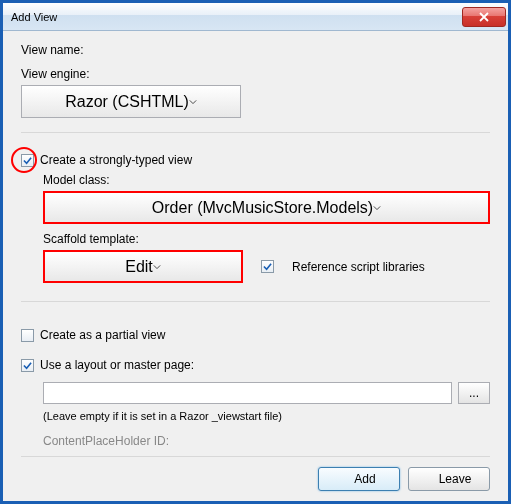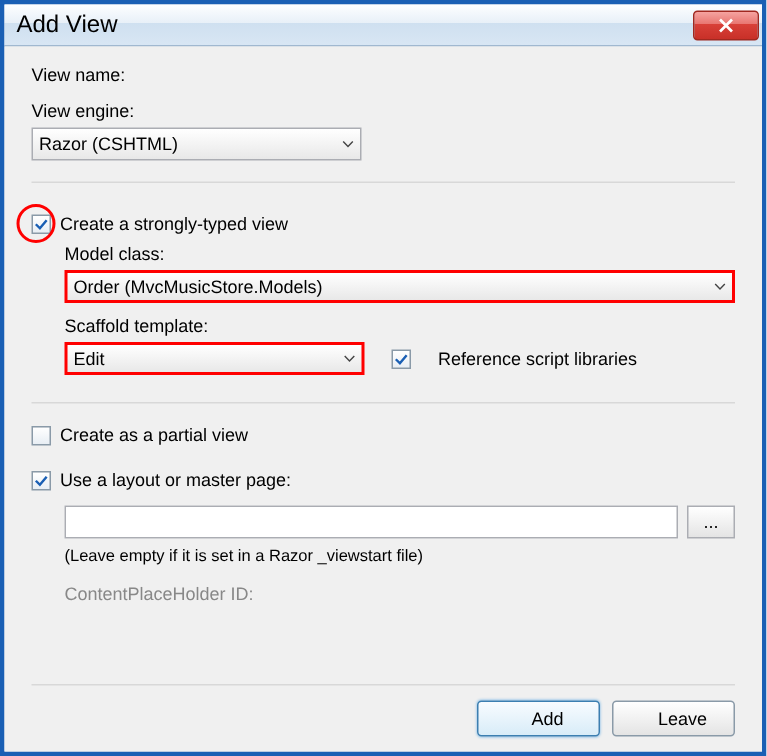--- a/index.html
+++ b/index.html
@@ -1,29 +1,29 @@
 <!DOCTYPE html>
 <html><head>
 <meta charset="utf-8">
 <style>
 * { box-sizing: border-box; margin: 0; padding: 0; }
 body { font-family: 'Segoe UI', Tahoma, sans-serif; font-size: 12px; background: #fff; }
 .window { width: 511px; height: 504px; border: 3px solid #1a5fb4; border-radius: 0; background: #f0f0f0; display: flex; flex-direction: column; }
 .titlebar { height: 28px; background: linear-gradient(to bottom, #fdfeff 0%, #e8f0f8 45%, #cfe0f0 46%, #d8e6f4 100%); display: flex; align-items: center; padding: 0 2px 0 8px; border-bottom: 1px solid #a0b8d0; }
-.title { flex: 1; color: #000; font-size: 16px; }
+.title { flex: 1; color: #000; font-size: 11px; }
 .close-btn { width: 44px; height: 20px; background: linear-gradient(to bottom, #f5a3a0 0%, #e87570 45%, #d84038 46%, #c83028 100%); border: 1px solid #a02820; border-radius: 3px; display: flex; align-items: center; justify-content: center; cursor: pointer; }
 .close-btn svg { width: 10px; height: 10px; }
 .content { flex: 1; padding: 12px 18px 10px 18px; background: #f0f0f0; display: flex; flex-direction: column; }
 .row { margin-bottom: 6px; }
 .label { display: block; margin-bottom: 4px; color: #000; }
 .label.disabled { color: #888; }
 .textinput { width: 100%; height: 22px; border: 1px solid #abadb3; padding: 2px 6px; font-family: inherit; font-size: 12px; background: #fff; }
 .textinput.disabled { color: #888; background: #f0f0f0; border-color: #c8c8c8; }
 .highlight-red { border: 2px solid #ff0000 !important; }
-.select { width: 220px; height: 22px; border: 1px solid #abadb3; background: linear-gradient(to bottom, #fff, #e8e8e8); padding: 2px 4px; font-family: inherit; font-size: 12px; display: flex; align-items: center; justify-content: space-between; cursor: pointer; }
+.select { width: 220px; height: 33px; border: 1px solid #abadb3; background: linear-gradient(to bottom, #fff, #e8e8e8); padding: 2px 4px; font-family: inherit; font-size: 16px; display: flex; align-items: center; justify-content: center; cursor: pointer; }
 .select .chev { width: 8px; height: 8px; }
 .select.wide { width: 100%; }
 .check-row { display: flex; align-items: center; gap: 6px; margin: 10px 0 6px 0; position: relative; }
 .checkbox { width: 13px; height: 13px; border: 1px solid #8a9aa8; background: linear-gradient(to bottom,#fff,#e8eef4); display: inline-flex; align-items: center; justify-content: center; cursor: pointer; }
 .checkbox svg { width: 9px; height: 9px; }
 .red-circle { position: absolute; left: -10px; top: -6px; width: 26px; height: 26px; border: 2px solid #ff0000; border-radius: 50%; pointer-events: none; }
 .indent { margin-left: 22px; }
 .inline-row { display: flex; align-items: center; gap: 18px; margin-bottom: 10px; }
 .sep { height: 1px; background: #d8d8d8; margin: 8px 0 10px 0; }
 .layout-row { display: flex; gap: 6px; align-items: center; margin-top: 4px; }
@@ -101,21 +101,21 @@
                 <path d="M1 5 L4 8 L9 2" fill="none" stroke="#1a5fb4" stroke-width="1.8"></path>
               </svg>
           </div>
           <span>Reference script libraries</span>
         </div>
       </div>
     </div>
 
     <div class="sep"></div>
 
-    <div class="check-row" style="margin-top:4px;">
+    <div class="check-row" style="margin-top:16px;">
       <div class="checkbox"></div>
       <span>Create as a partial view</span>
     </div>
 
     <div class="check-row">
       <div class="checkbox">
         <svg viewBox="0 0 10 10">
             <path d="M1 5 L4 8 L9 2" fill="none" stroke="#1a5fb4" stroke-width="1.8"></path>
           </svg>
       </div>

